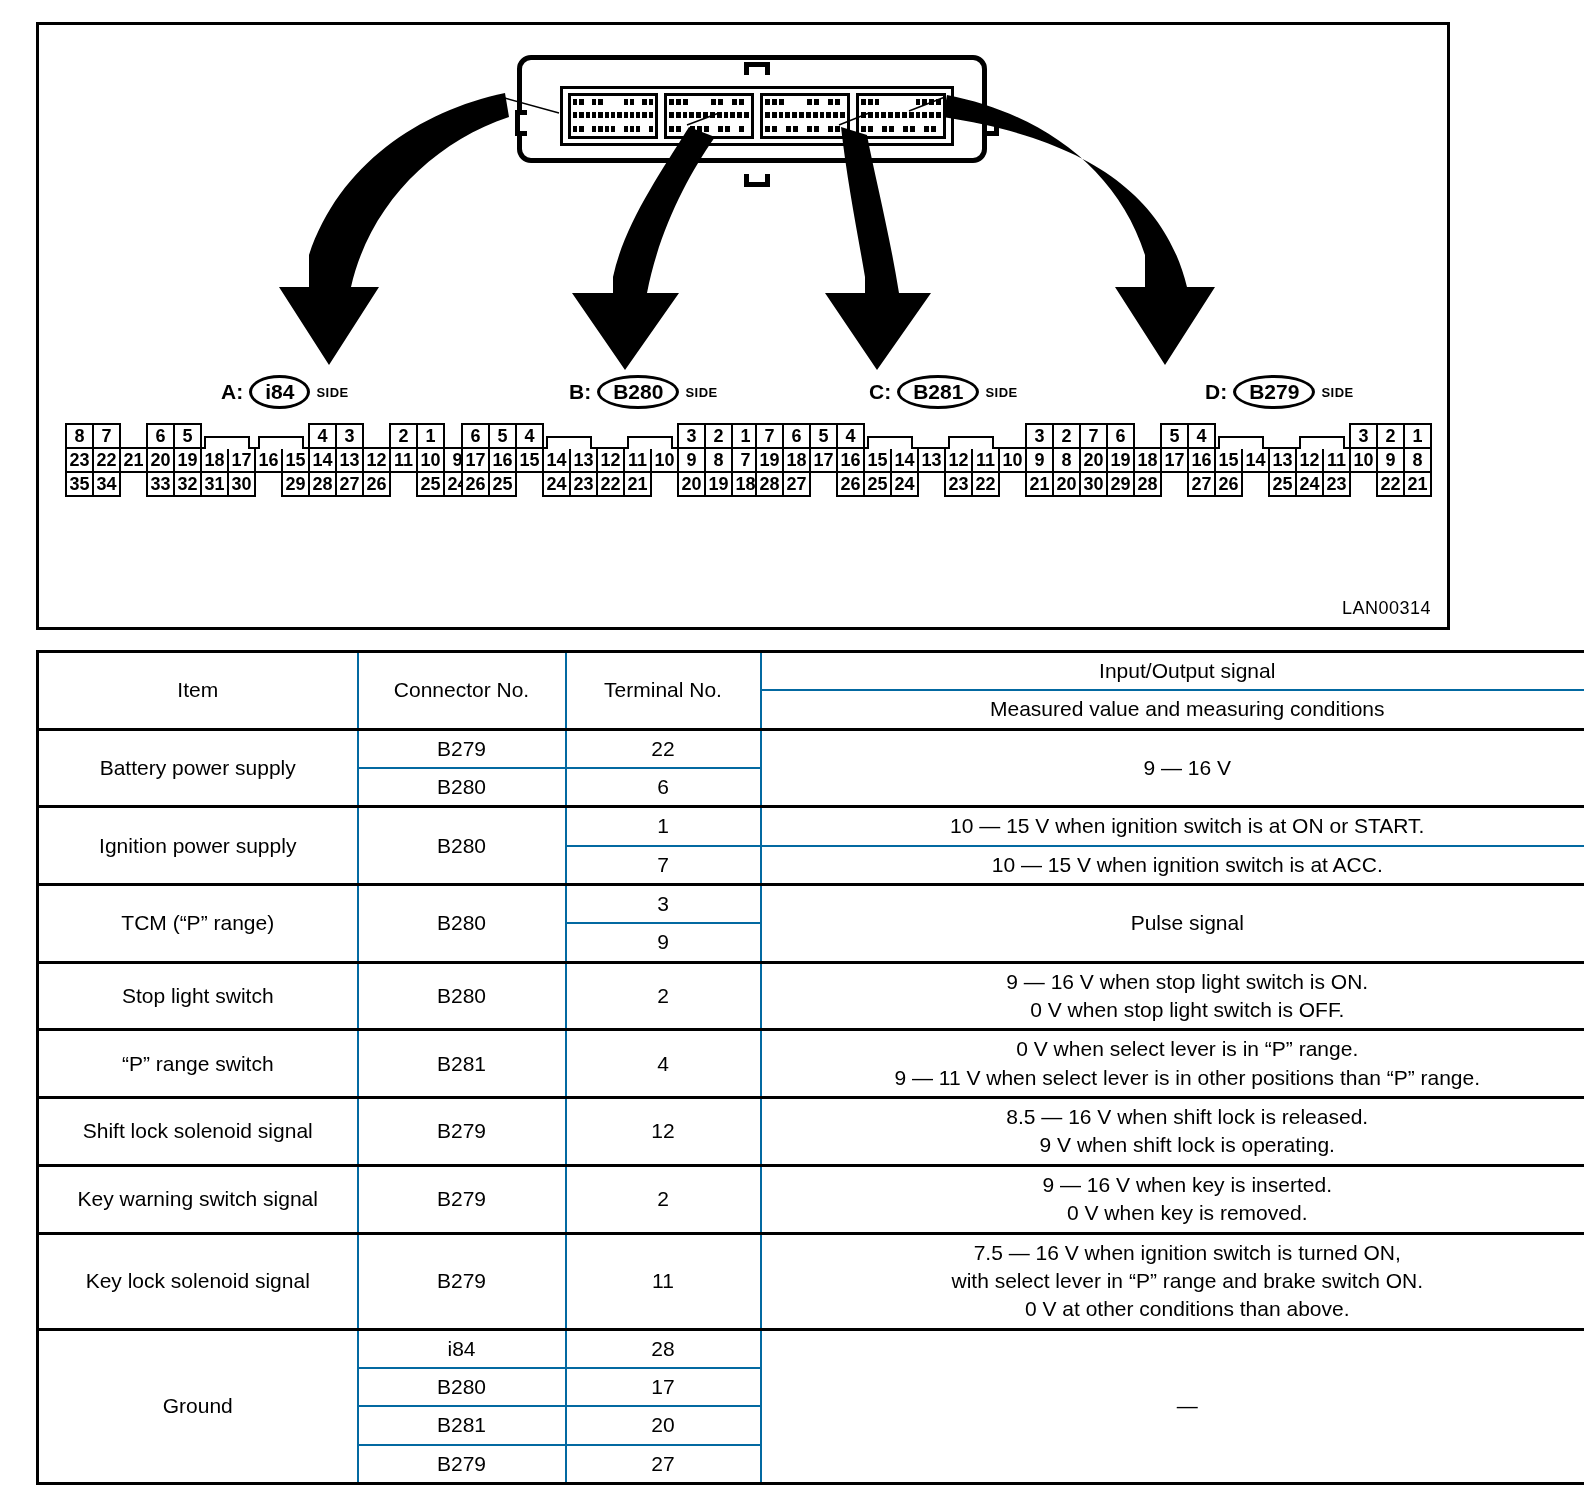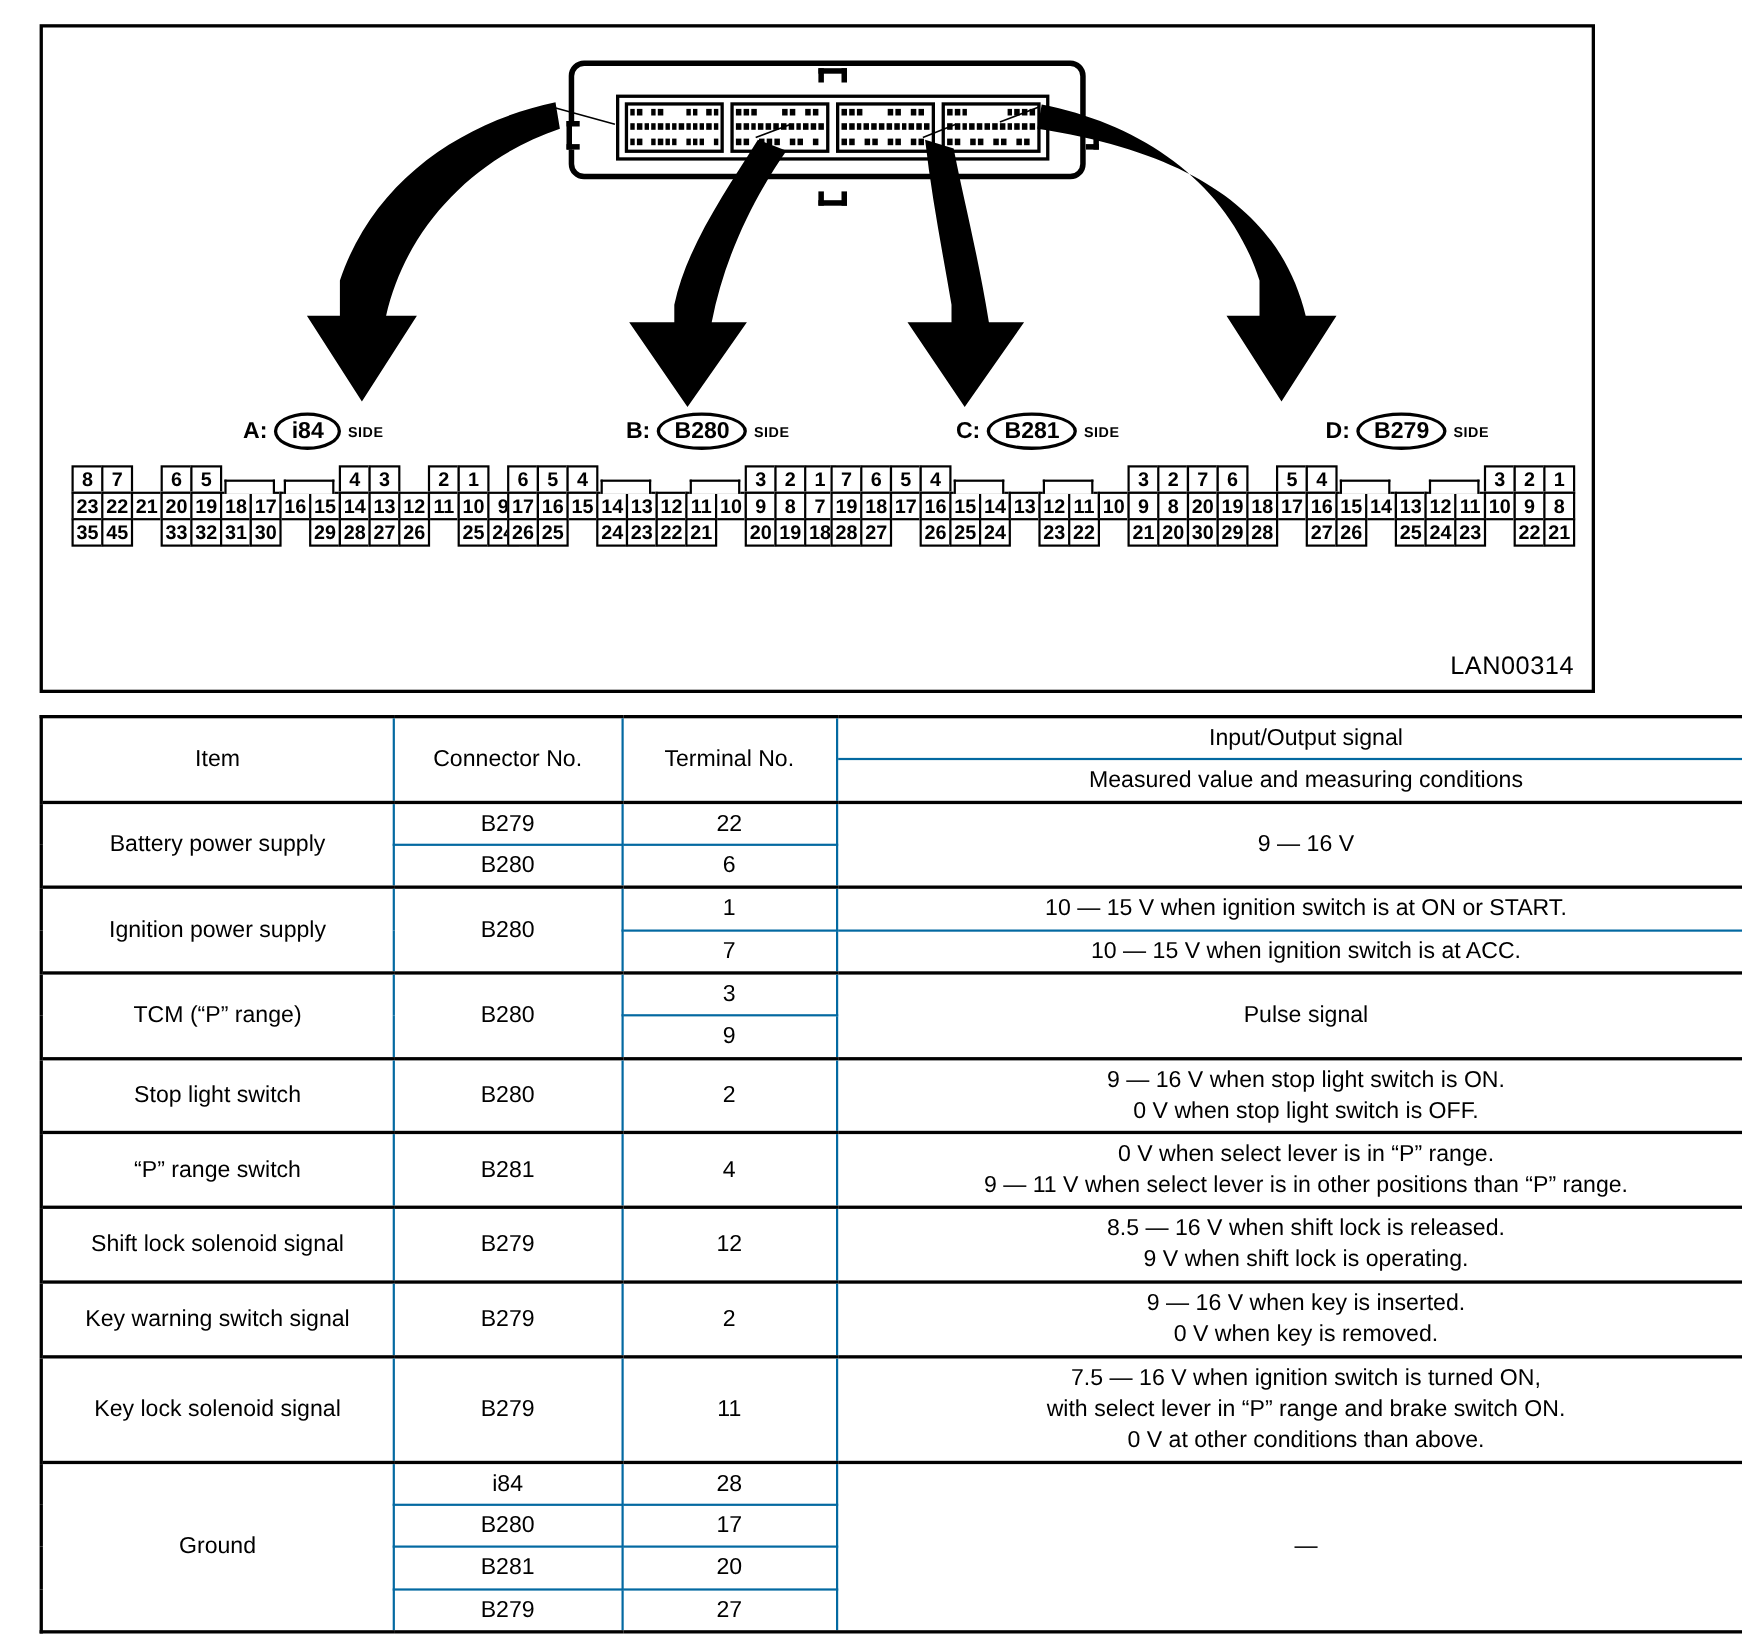--- a/index.html
+++ b/index.html
@@ -25,21 +25,21 @@
     height: 608px;
     border: 3px solid #000;
     box-sizing: border-box;
     background: #fff;
   }
 
   #figure-id {
     position: absolute;
     right: 16px;
     bottom: 8px;
-    font-size: 23px;
+    font-size: 18px;
     letter-spacing: 0.5px;
     font-family: "Liberation Sans", sans-serif;
   }
 
   
   #ecu-module {
     position: absolute;
     left: 478px;
     top: 20px;
     width: 480px;
@@ -478,21 +478,21 @@
         <div class="pcell">15</div>
         <div class="pcell">14</div>
         <div class="pcell">13</div>
         <div class="pcell">12</div>
         <div class="pcell">11</div>
         <div class="pcell">10</div>
         <div class="pcell">9</div>
       </div>
       <div class="prow">
         <div class="pcell">35</div>
-        <div class="pcell">45</div>
+        <div class="pcell">34</div>
         <div class="pcell blank"></div>
         <div class="pcell">33</div>
         <div class="pcell">32</div>
         <div class="pcell">31</div>
         <div class="pcell">30</div>
         <div class="pcell blank"></div>
         <div class="pcell">29</div>
         <div class="pcell">28</div>
         <div class="pcell">27</div>
         <div class="pcell">26</div>

